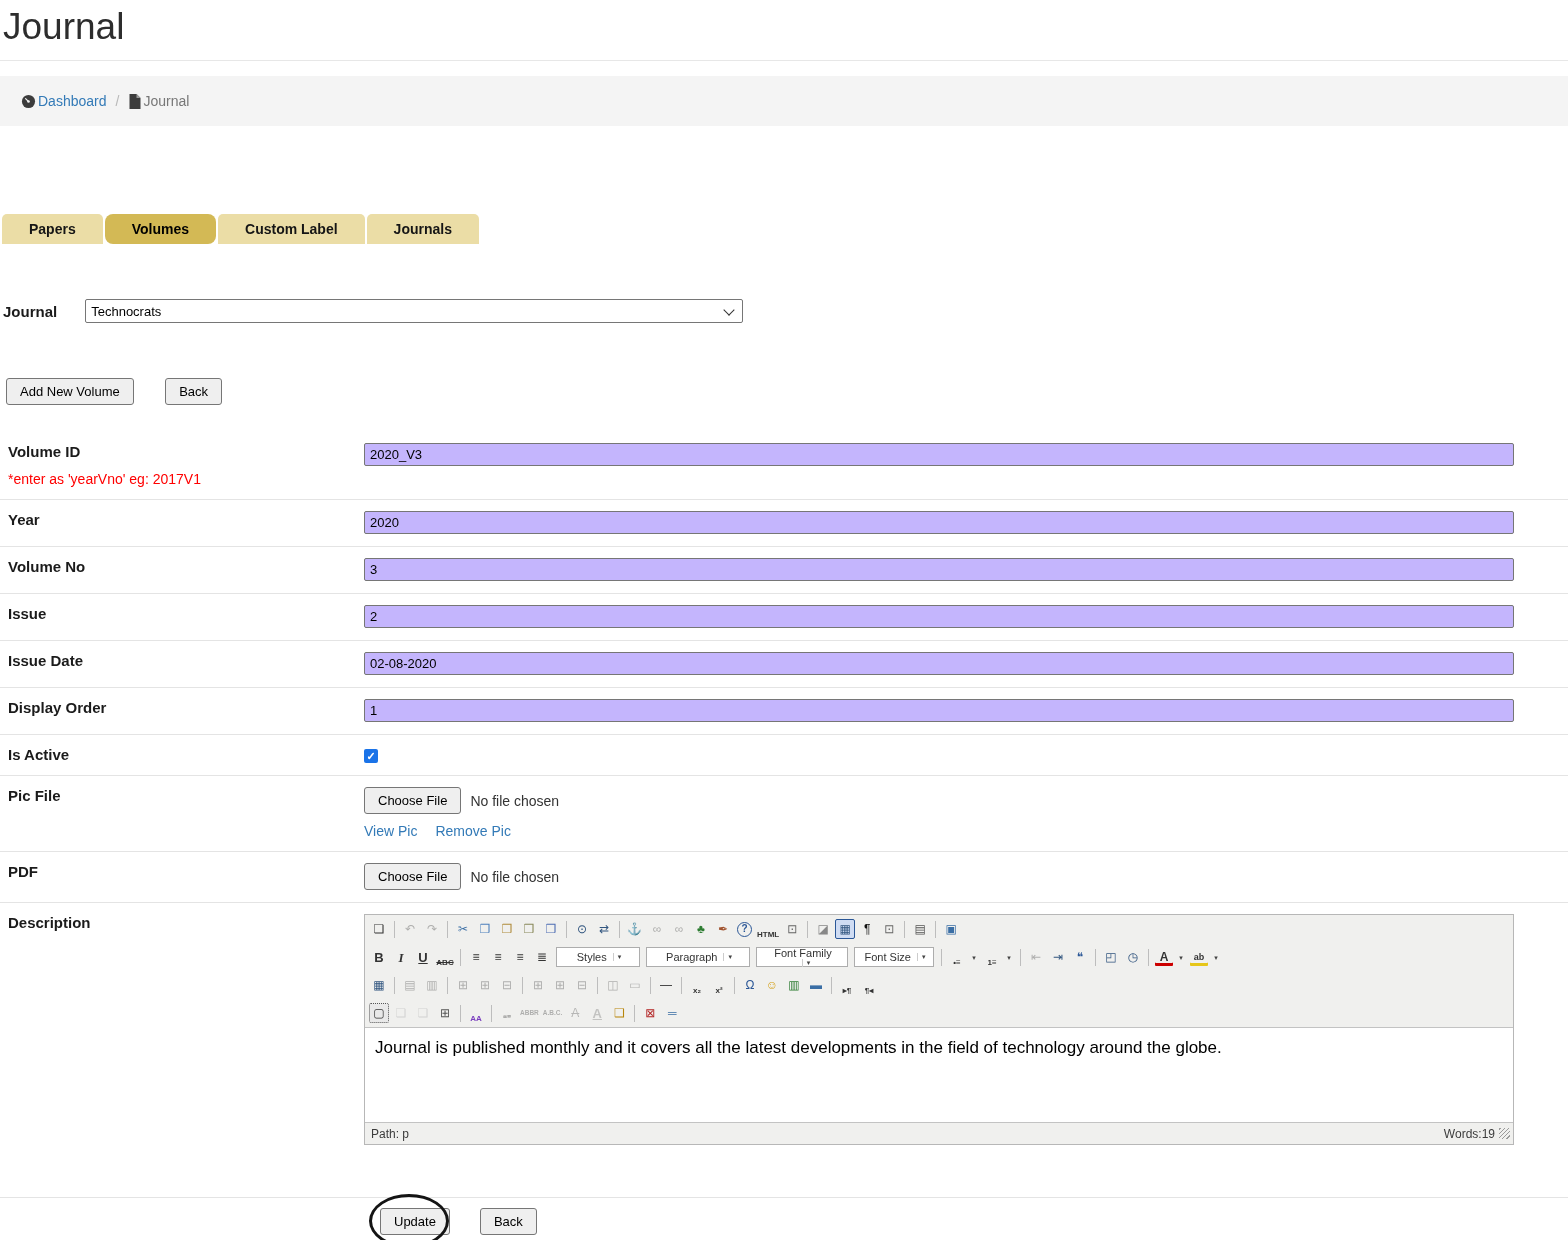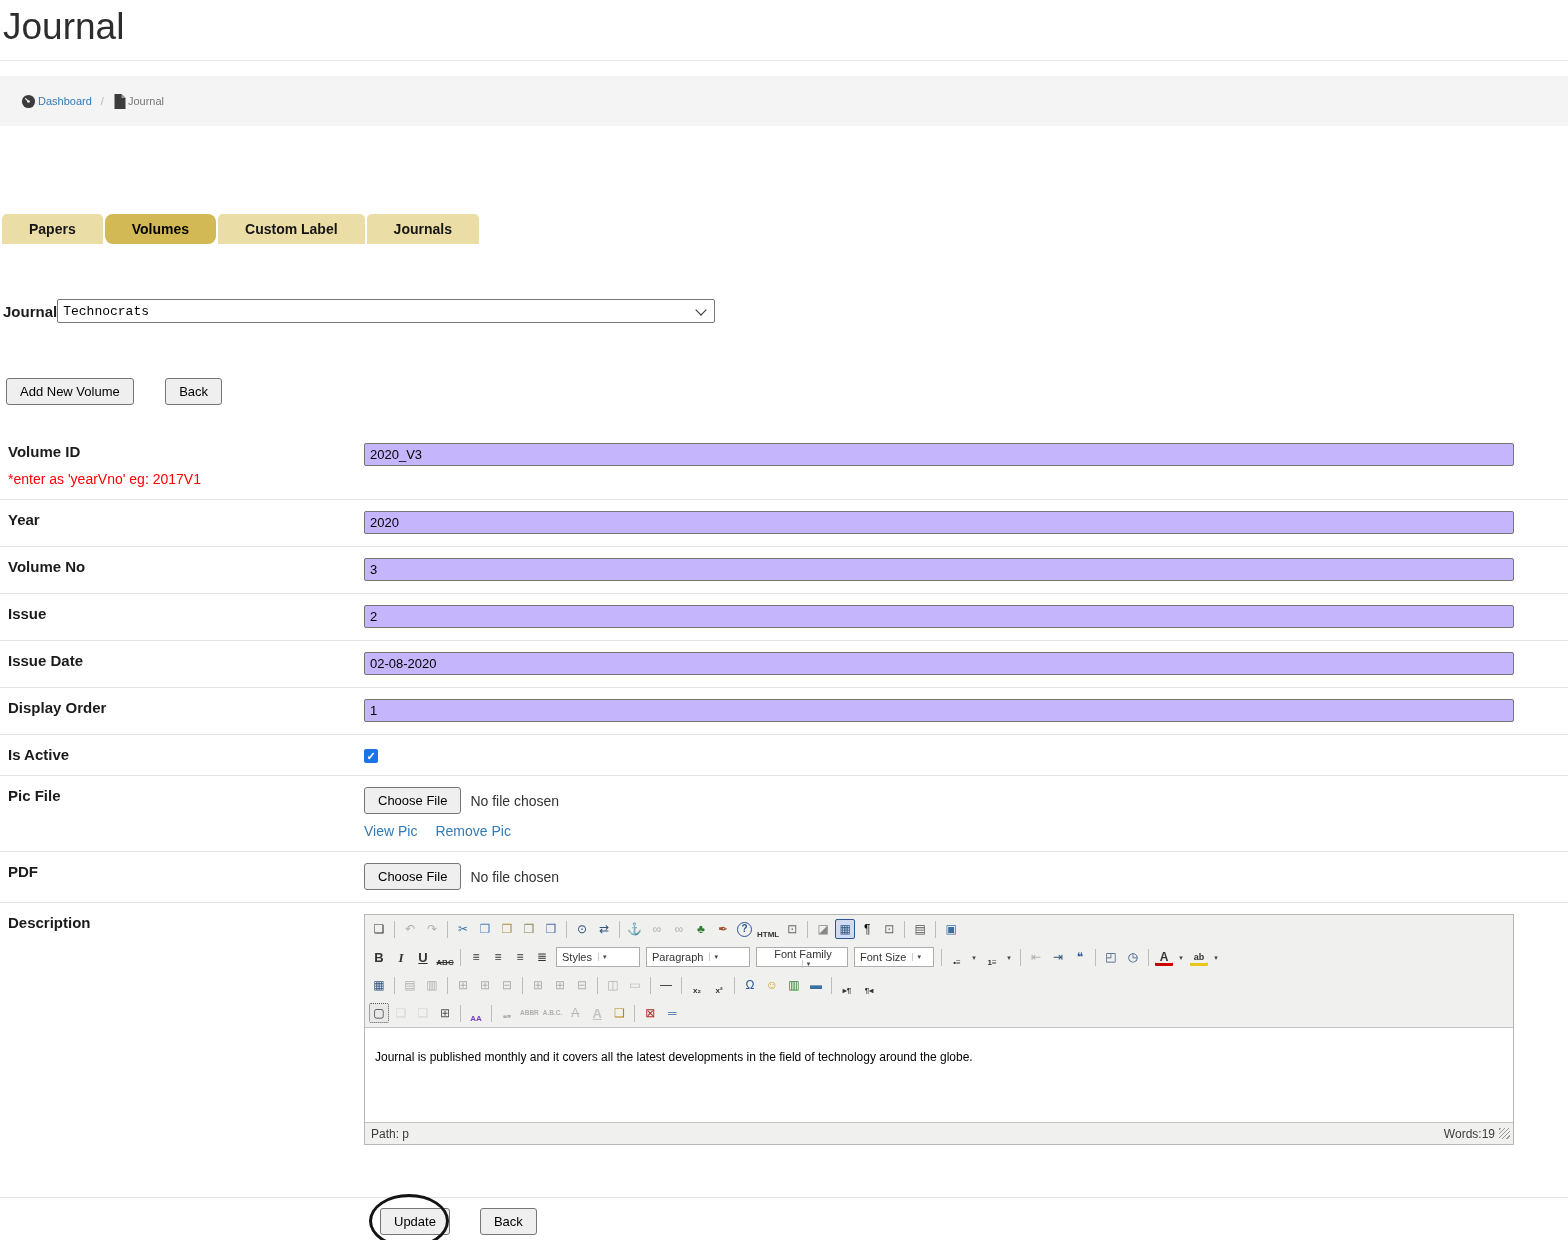--- a/index.html
+++ b/index.html
@@ -6,37 +6,37 @@
   html,body { margin:0; padding:0; }
   body {
     width:1568px; height:1240px; position:relative; overflow:hidden;
     background:#fff; font-family:"Liberation Sans", sans-serif; color:#222;
   }
   
   .page-title { font-size:37px; font-weight:400; color:#2d2d2d; margin:0; padding:6px 0 0 3px; }
   .title-divider { border:none; border-top:1px solid #e7e7e7; margin:12px 0 0 0; }
   .breadcrumb {
     margin-top:15px; height:50px; background:#f4f4f4;
-    display:flex; align-items:center; padding-left:21px; font-size:11px;
+    display:flex; align-items:center; padding-left:21px; font-size:14px;
   }
   .breadcrumb a { color:#337ab7; text-decoration:none; display:inline-flex; align-items:center; }
   .crumb-current { color:#777; display:inline-flex; align-items:center; }
   .crumb-sep { color:#b9b9b9; margin:0 9px; }
   .crumb-ico { margin-right:2px; display:inline-flex; }
   
   .tabs { margin-top:88px; display:flex; gap:2px; padding-left:2px; }
   .tab {
     height:30px; line-height:30px; padding:0 27px; font-size:14px; font-weight:bold;
     background:#ebdda6; color:#151515; border-radius:5px 5px 0 0; cursor:default; white-space:nowrap;
   }
   .tab.active { background:#d3b955; color:#000000;border-radius:8px; }
   
   .journal-row { margin-top:55px; display:flex; align-items:center; padding-left:3px; }
   .journal-row label { font-weight:bold; font-size:15px; color:#1b1b1b; }
-  .selwrap { position:relative; margin-left:0;font-family:Liberation Mono, monospace; }
+  .selwrap { position:relative; margin-left:28px; }
   select.journal {
     width:658px; height:24px; font-size:13px; font-family:inherit; color:#000;
     border:1px solid #767676; border-radius:2px; background:#fff; padding:0 22px 0 5px;
     appearance:none; -webkit-appearance:none;
   }
   .selwrap::after {
     content:""; position:absolute; right:10px; top:7px; width:7px; height:7px;
     border-right:1.6px solid #333; border-bottom:1.6px solid #333;
     transform:rotate(45deg); pointer-events:none;
   }
@@ -82,26 +82,26 @@
   .tb-btn.i { font-weight:bold; font-style:italic; font-size:13px; font-family:"Liberation Serif",serif; }
   .tb-btn.u { font-weight:bold; font-size:13px; text-decoration:underline; }
   .tb-btn.strike { text-decoration:line-through; }
   .tb-btn.round { border:1px solid #2b5797; border-radius:50%; min-width:15px; width:15px; height:15px; font-size:10px; font-weight:bold; margin:0 3px; }
   .tb-btn.arrow { min-width:10px; width:12px; font-size:7px; color:#444; margin-left:0; }
   .tb-btn.tcolor { font-weight:bold; font-size:12px; box-shadow:inset 0 -3px 0 #cc0000; }
   .tb-btn.hcolor { font-weight:bold; font-size:9px; box-shadow:inset 0 -3px 0 #e6c619; }
   .tb-sep { width:1px; height:17px; background:#bdbdbd; margin:0 4px; flex:none; }
   .tb-dd {
     height:20px; background:#fff; border:1px solid #adadad; display:flex; align-items:center;
-    justify-content:flex-start; font-size:11px; color:#333; padding:0 3px 0 5px; margin:0 3px; cursor:default;
+    justify-content:center; font-size:11px; color:#333; padding:0 3px 0 5px; margin:0 3px; cursor:default;
   }
   .tb-dd .arr { font-size:7px; color:#444; margin-left:6px; border-left:1px solid #ccc; padding-left:4px; }
   .ed-content {
     background:#fff; height:95px; border-top:1px solid #c3c3c3;
-    padding:21px 10px; font-size:12px; color:#000; line-height:1.35;
+    padding:9px 10px; font-size:17px; color:#000; line-height:1.35;
   }
   .ed-status {
     height:22px; background:#f0f0ee; border-top:1px solid #c3c3c3;
     display:flex; align-items:center; justify-content:space-between;
     font-size:12px; color:#3c3c3c; padding:0 3px 0 6px;
   }
   .ed-status .right { display:flex; align-items:center; gap:4px; }
   .grip { width:11px; height:11px; background:repeating-linear-gradient(-45deg, transparent 0 2px, #9a9a9a 2px 3px); cursor:nwse-resize; }
   .frow.desc { padding-bottom:52px; }
   

